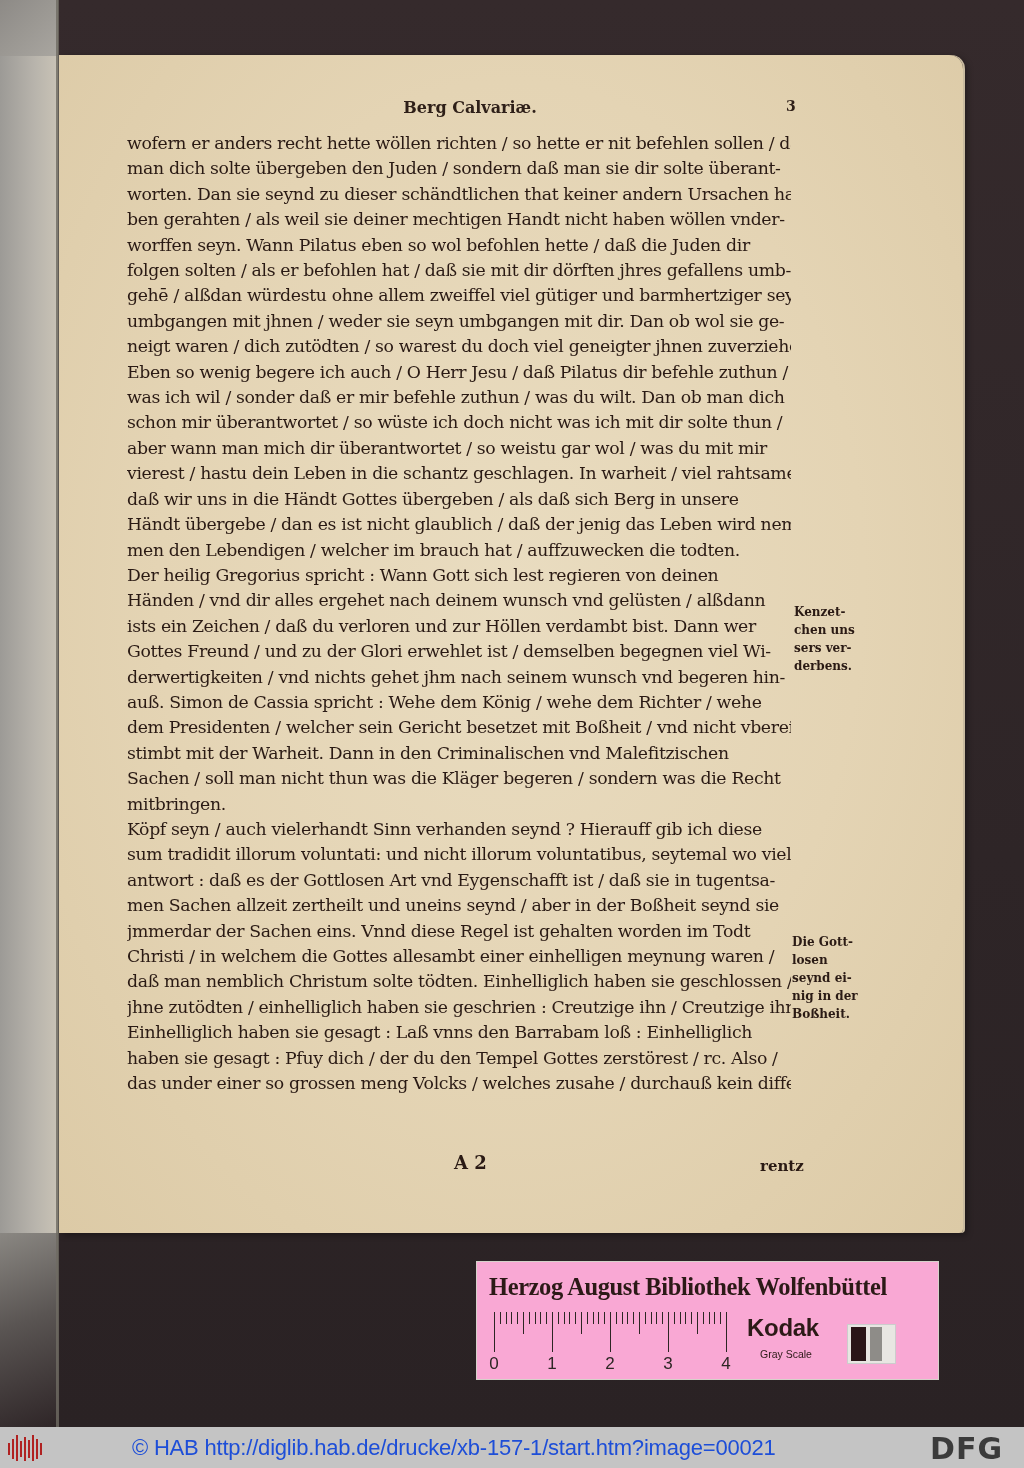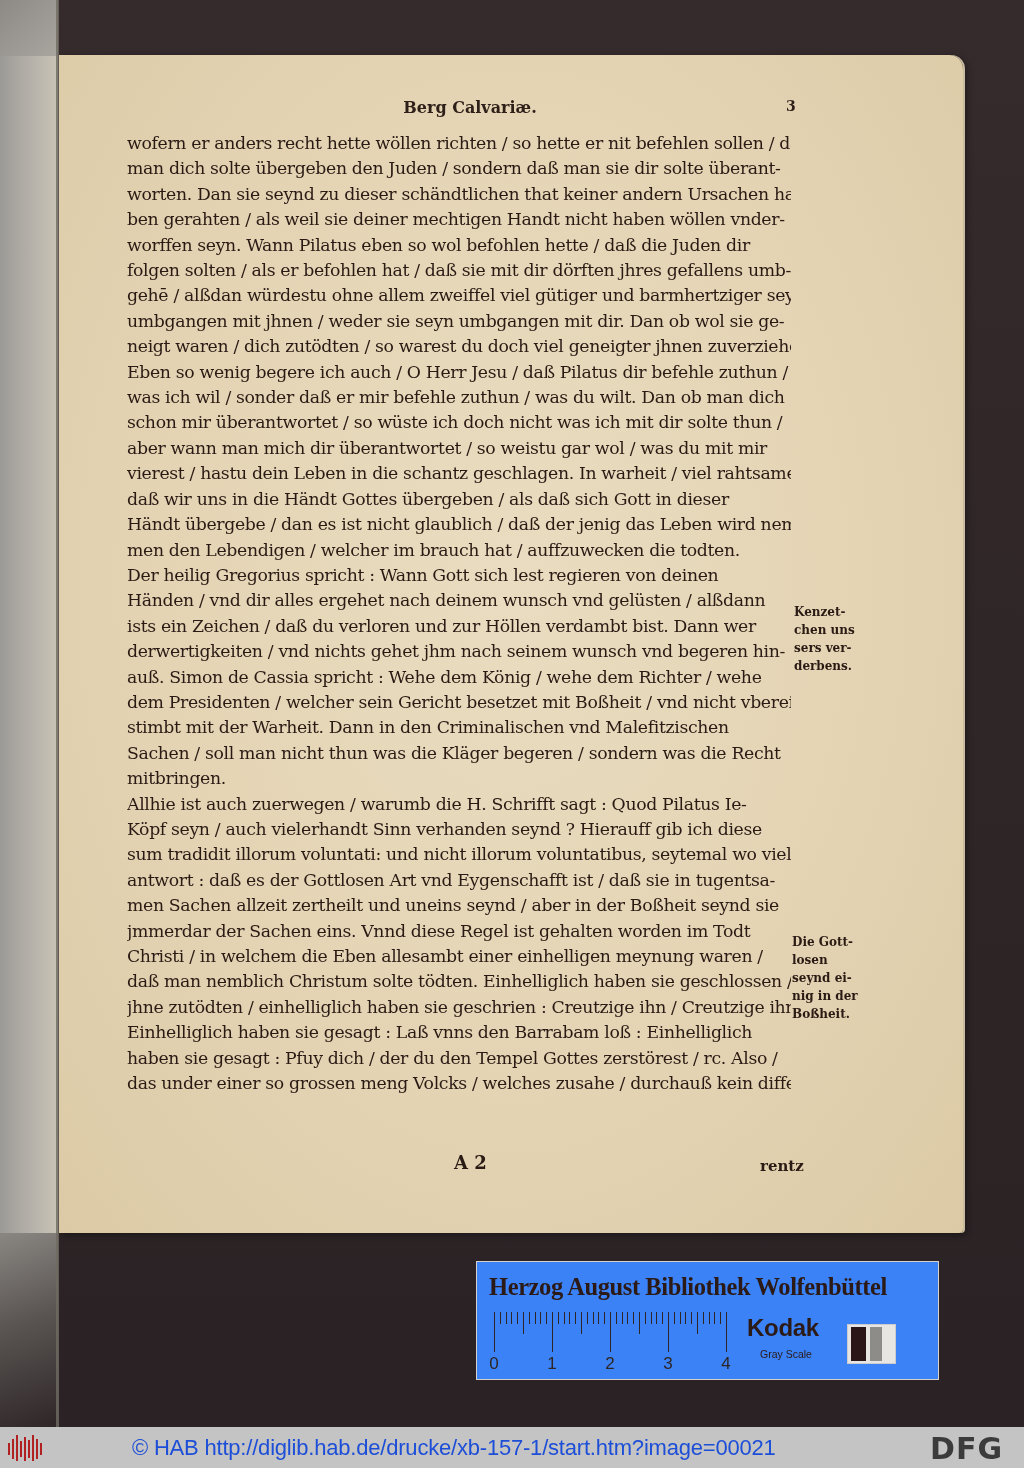--- a/index.html
+++ b/index.html
@@ -54,21 +54,21 @@
     .marg .line { display: block; white-space: nowrap; }
     .signature {
       position: absolute; left: 454px; top: 1152px; font-weight: bold; font-size: 18px; color: #2a1a14;
     }
     .catchword {
       position: absolute; left: 760px; top: 1157px; font-weight: bold; font-size: 15px; color: #2a1a14;
     }
     
     .label-card {
       position: absolute; left: 477px; top: 1262px; width: 461px; height: 117px;
-      background: #3b82f6; box-shadow: 0 0 0 1px #d6d1ca;
+      background: #f9a8d4; box-shadow: 0 0 0 1px #d6d1ca;
     }
     .label-title {
       position: absolute; left: 12px; top: 11px; width: 440px;
       font-family: "Liberation Serif", serif; font-weight: bold; font-size: 24.5px; color: #2c1a17;
       letter-spacing: -0.4px; white-space: nowrap;
     }
     .ruler { position: absolute; left: 17px; top: 50px; width: 236px; height: 60px; }
     .ruler .tick { position: absolute; top: 0; width: 1px; background: #2d2624; }
     .ruler .num {
       position: absolute; top: 42px; font-family: "Liberation Sans", sans-serif; font-size: 17px; color: #2d2624;
@@ -128,43 +128,43 @@
     <span class="line">worffen seyn. Wann Pilatus eben so wol befohlen hette / daß die Juden dir</span>
     <span class="line">folgen solten / als er befohlen hat / daß sie mit dir dörften jhres gefallens umb-</span>
     <span class="line">gehē / alßdan würdestu ohne allem zweiffel viel gütiger und barmhertziger seyn</span>
     <span class="line">umbgangen mit jhnen / weder sie seyn umbgangen mit dir. Dan ob wol sie ge-</span>
     <span class="line">neigt waren / dich zutödten / so warest du doch viel geneigter jhnen zuverziehen.</span>
     <span class="line">Eben so wenig begere ich auch / O Herr Jesu / daß Pilatus dir befehle zuthun /</span>
     <span class="line">was ich wil / sonder daß er mir befehle zuthun / was du wilt. Dan ob man dich</span>
     <span class="line">schon mir überantwortet / so wüste ich doch nicht was ich mit dir solte thun /</span>
     <span class="line">aber wann man mich dir überantwortet / so weistu gar wol / was du mit mir</span>
     <span class="line">vierest / hastu dein Leben in die schantz geschlagen. In warheit / viel rahtsamer ists</span>
-    <span class="line">daß wir uns in die Händt Gottes übergeben / als daß sich Gott in dieser</span>
+    <span class="line">daß wir uns in die Händt Gottes übergeben / als daß sich Berg in unsere</span>
     <span class="line">Händt übergebe / dan es ist nicht glaublich / daß der jenig das Leben wird nem-</span>
     <span class="line">men den Lebendigen / welcher im brauch hat / auffzuwecken die todten.</span>
   </div>
   <div>
     <span class="line">   Der heilig Gregorius spricht : Wann Gott sich lest regieren von deinen</span>
     <span class="line">Händen / vnd dir alles ergehet nach deinem wunsch vnd gelüsten / alßdann</span>
     <span class="line">ists ein Zeichen / daß du verloren und zur Höllen verdambt bist. Dann wer</span>
+    <span class="line">Gottes Freund / und zu der Glori erwehlet ist / demselben begegnen viel Wi-</span>
     <span class="line">derwertigkeiten / vnd nichts gehet jhm nach seinem wunsch vnd begeren hin-</span>
     <span class="line">auß. Simon de Cassia spricht : Wehe dem König / wehe dem Richter / wehe</span>
     <span class="line">dem Presidenten / welcher sein Gericht besetzet mit Boßheit / vnd nicht vberein</span>
     <span class="line">stimbt mit der Warheit. Dann in den Criminalischen vnd Malefitzischen</span>
     <span class="line">Sachen / soll man nicht thun was die Kläger begeren / sondern was die Recht</span>
     <span class="line">mitbringen.</span>
   </div>
   <div>
-    <span class="line">   Allhie ist auch zuerwegen / warumb die H. Schrifft sagt : Quod Pilatus Ie-</span>
     <span class="line">Köpf seyn / auch vielerhandt Sinn verhanden seynd ? Hierauff gib ich diese</span>
     <span class="line">sum tradidit illorum voluntati: und nicht illorum voluntatibus, seytemal wo viel</span>
     <span class="line">antwort : daß es der Gottlosen Art vnd Eygenschafft ist / daß sie in tugentsa-</span>
     <span class="line">men Sachen allzeit zertheilt und uneins seynd / aber in der Boßheit seynd sie</span>
     <span class="line">jmmerdar der Sachen eins. Vnnd diese Regel ist gehalten worden im Todt</span>
-    <span class="line">Christi / in welchem die Eben allesambt einer einhelligen meynung waren /</span>
+    <span class="line">Christi / in welchem die Gottes allesambt einer einhelligen meynung waren /</span>
     <span class="line">daß man nemblich Christum solte tödten. Einhelliglich haben sie geschlossen /</span>
     <span class="line">jhne zutödten / einhelliglich haben sie geschrien : Creutzige ihn / Creutzige ihn :</span>
     <span class="line">Einhelliglich haben sie gesagt : Laß vnns den Barrabam loß : Einhelliglich</span>
     <span class="line">haben sie gesagt : Pfuy dich / der du den Tempel Gottes zerstörest / rc. Also /</span>
     <span class="line">das under einer so grossen meng Volcks / welches zusahe / durchauß kein diffe-</span>
   </div>
 </div>
 
 <div class="marg" style="left:794px; top:603px;">
   <span class="line">Kenzet-</span>

